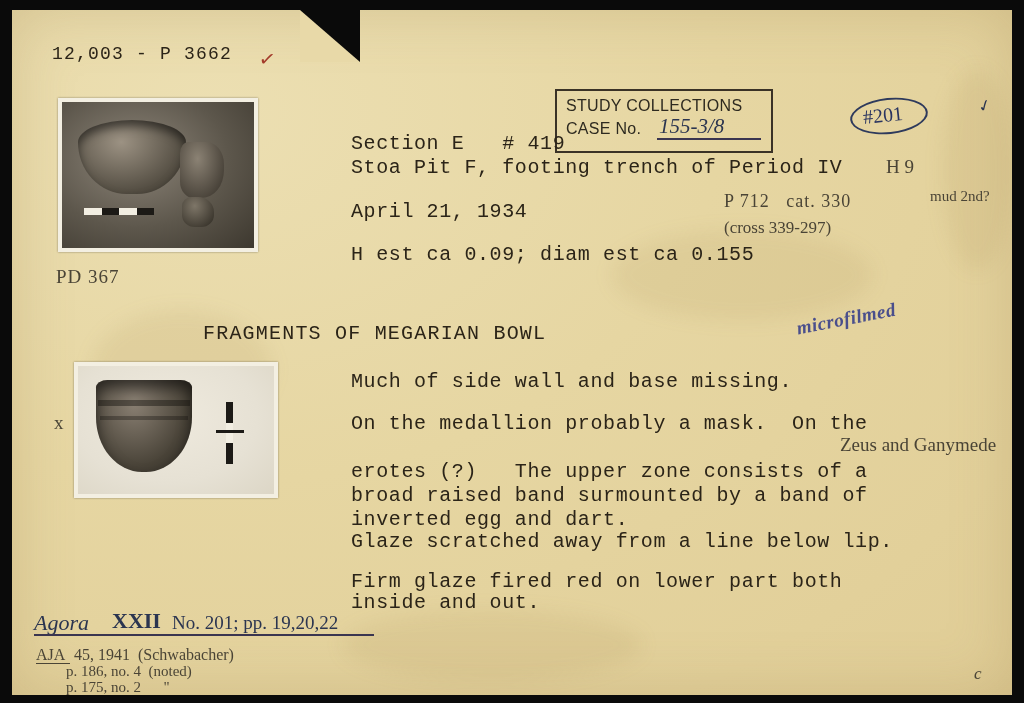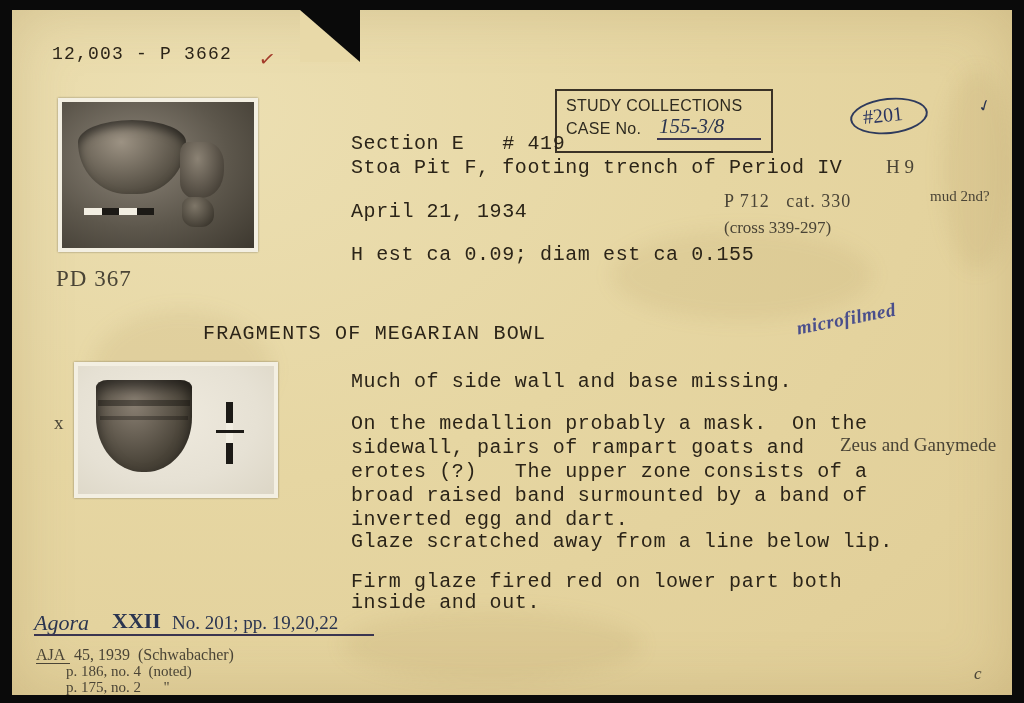--- a/index.html
+++ b/index.html
@@ -230,21 +230,21 @@
       <div style="position:absolute;left:120px;top:95px;width:32px;height:30px;border-radius:30% 50% 40% 40%;
                   background:radial-gradient(ellipse at 40% 30%,#7e7668 0%,#3d382f 80%);"></div>
 
       <div class="scalebar-h" style="left:22px;top:106px;width:70px;">
         <div style="background:#f2eee2"></div>
           <div style="background:#1c1a16"></div>
         <div style="background:#f2eee2"></div>
           <div style="background:#1c1a16"></div>
       </div>
     </div>
-    <div class="hand hand-pencil" style="left:44px;top:256px;font-size:23px;letter-spacing:1px;">PD 367</div>
+    <div class="hand hand-pencil" style="left:44px;top:256px;font-size:19px;letter-spacing:1px;">PD 367</div>
 
     <div class="photo" style="left:62px;top:352px;width:196px;height:128px;">
       <div class="inner" style="background:
         radial-gradient(ellipse at 45% 40%, #efeade 0%, #e6e1d4 60%, #dcd6c6 100%);">
       </div>
       <div style="position:absolute;left:18px;top:14px;width:96px;height:92px;
                   border-radius:12% 12% 48% 48%/8% 8% 60% 60%;
                   background:radial-gradient(ellipse at 40% 25%,#8a8073 0%,#494338 65%,#2b2721 100%);
                   box-shadow:inset 0 8px 14px rgba(0,0,0,0.55);"></div>
       <div style="position:absolute;left:20px;top:34px;width:92px;height:6px;background:rgba(20,18,14,0.45);"></div>
@@ -273,21 +273,20 @@
     <div class="typed" style="left:339px;top:122px;">Section E   # 419</div>
     <div class="typed" style="left:339px;top:146px;">Stoa Pit F, footing trench of Period IV</div>
     <div class="typed" style="left:339px;top:190px;">April 21, 1934</div>
     <div class="typed" style="left:339px;top:233px;">H est ca 0.09; diam est ca 0.155</div>
 
     <div class="typed" style="left:191px;top:312px;letter-spacing:1.2px;">FRAGMENTS OF MEGARIAN BOWL</div>
 
     <div class="typed" style="left:339px;top:360px;">Much of side wall and base missing.</div>
 
     <div class="typed" style="left:339px;top:402px;">On the medallion probably a mask.  On the</div>
-    <div class="typed" style="left:339px;top:426px;">sidewall, pairs of rampart goats and</div>
     <div class="typed" style="left:339px;top:450px;">erotes (?)   The upper zone consists of a</div>
     <div class="typed" style="left:339px;top:498px;">inverted egg and dart.</div>
     <div class="typed" style="left:339px;top:474px;">broad raised band surmounted by a band of</div>
     <div class="typed" style="left:339px;top:520px;">Glaze scratched away from a line below lip.</div>
 
     <div class="typed" style="left:339px;top:581px;">inside and out.</div>
     <div class="typed" style="left:339px;top:560px;">Firm glaze fired red on lower part both</div>
 
     <div class="hand hand-pencil" style="left:874px;top:146px;font-size:19px;">H 9</div>
     <div class="hand hand-pencil" style="left:712px;top:181px;font-size:18px;letter-spacing:1px;">P 712   cat. 330</div>
@@ -299,21 +298,21 @@
 
     <div class="hand hand-ink" style="left:966px;top:86px;font-size:16px;transform:rotate(-20deg);">✓</div>
 
     <div class="hand hand-ink" style="left:22px;top:600px;font-size:22px;font-style:italic;">Agora</div>
     <div class="hand hand-ink" style="left:100px;top:598px;font-size:22px;font-weight:bold;">XXII</div>
     <div class="hand hand-ink" style="left:160px;top:602px;font-size:19px;">No. 201; pp. 19,20,22</div>
     <div class="uline" style="left:22px;top:624px;width:340px;"></div>
 
     <div class="hand hand-pencil" style="left:24px;top:636px;font-size:16px;">AJA</div>
     <div class="uline pencil" style="left:24px;top:653px;width:34px;"></div>
-    <div class="hand hand-pencil" style="left:62px;top:636px;font-size:16px;">45, 1939  (Schwabacher)</div>
+    <div class="hand hand-pencil" style="left:62px;top:636px;font-size:16px;">45, 1941  (Schwabacher)</div>
     <div class="hand hand-pencil" style="left:54px;top:653px;font-size:15px;">p. 186, no. 4  (noted)</div>
     <div class="hand hand-pencil" style="left:54px;top:669px;font-size:15px;">p. 175, no. 2      "</div>
 
     <div class="hand hand-pencil" style="left:962px;top:654px;font-size:17px;font-style:italic;">c</div>
 
     <div id="tab-notch"></div>
   </div>
 
   <div id="right-dark"></div>
   <div id="bottom-dark"></div>

